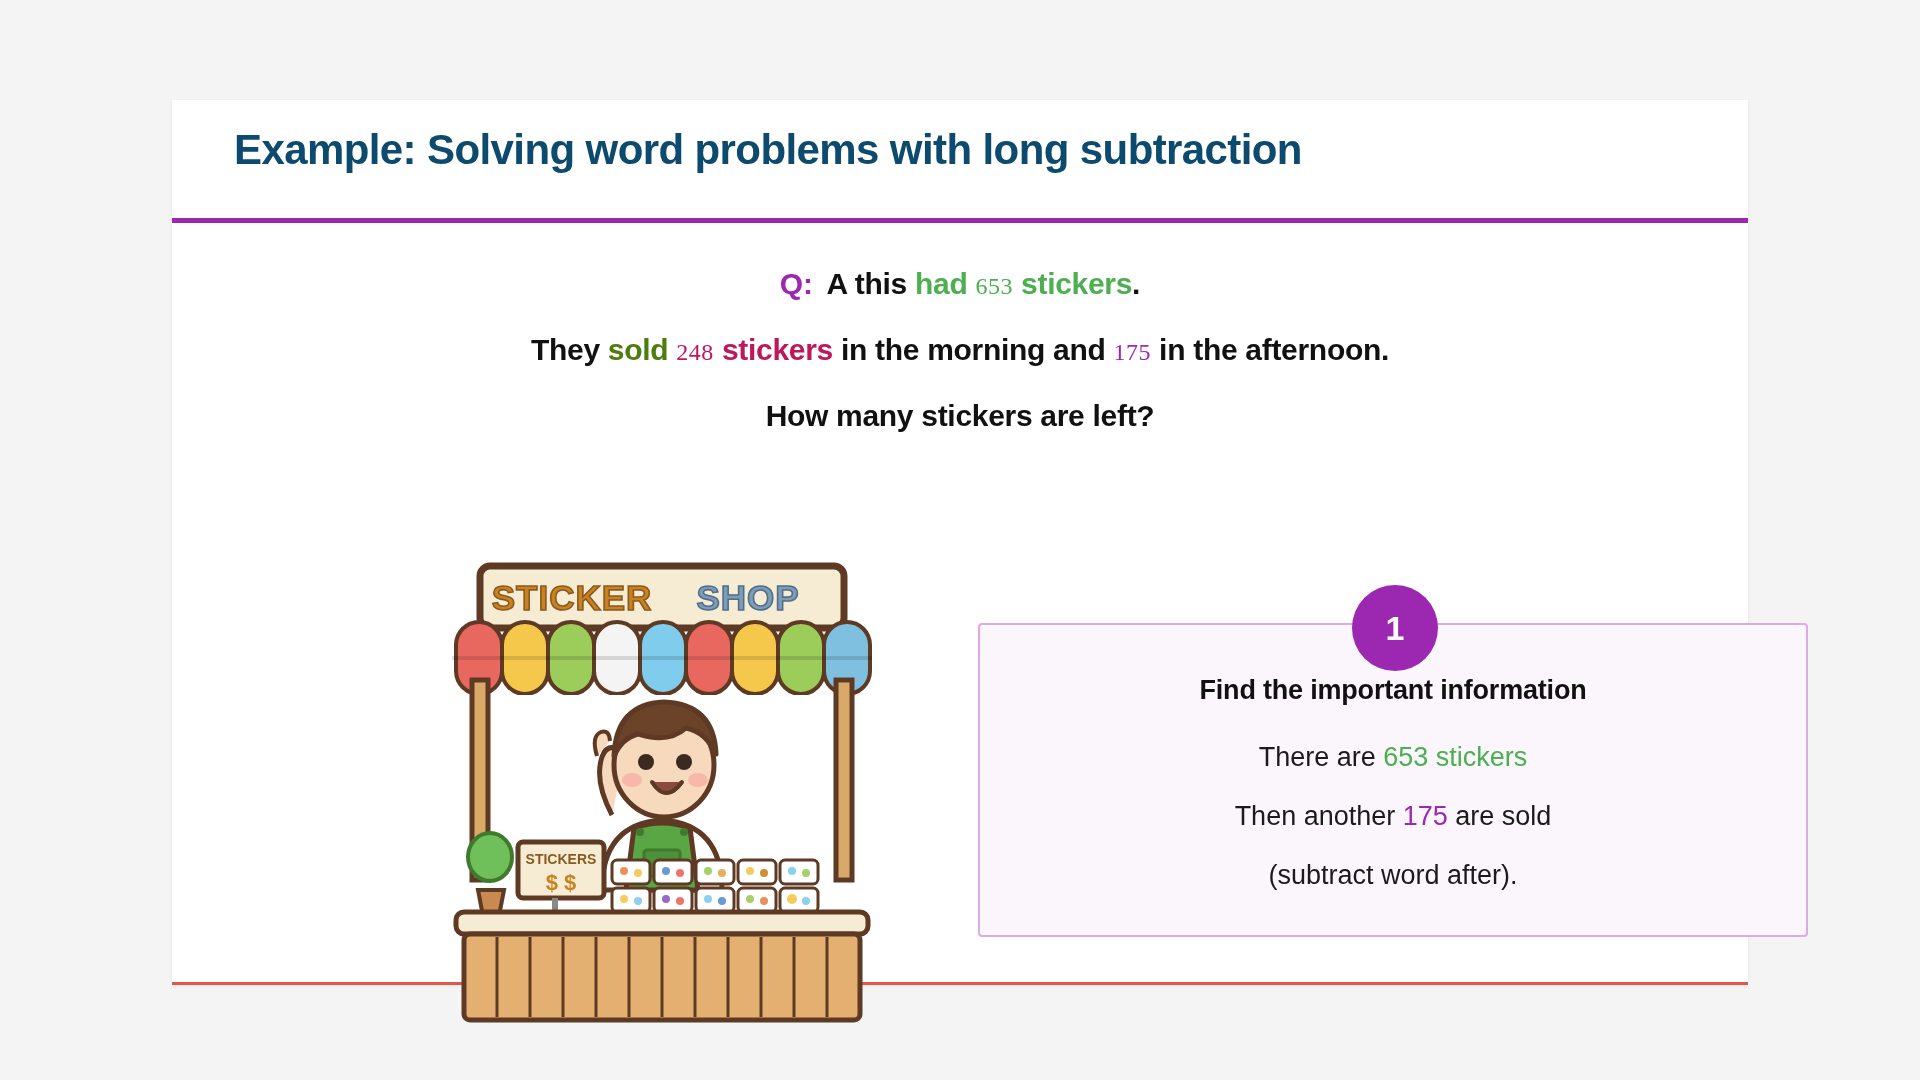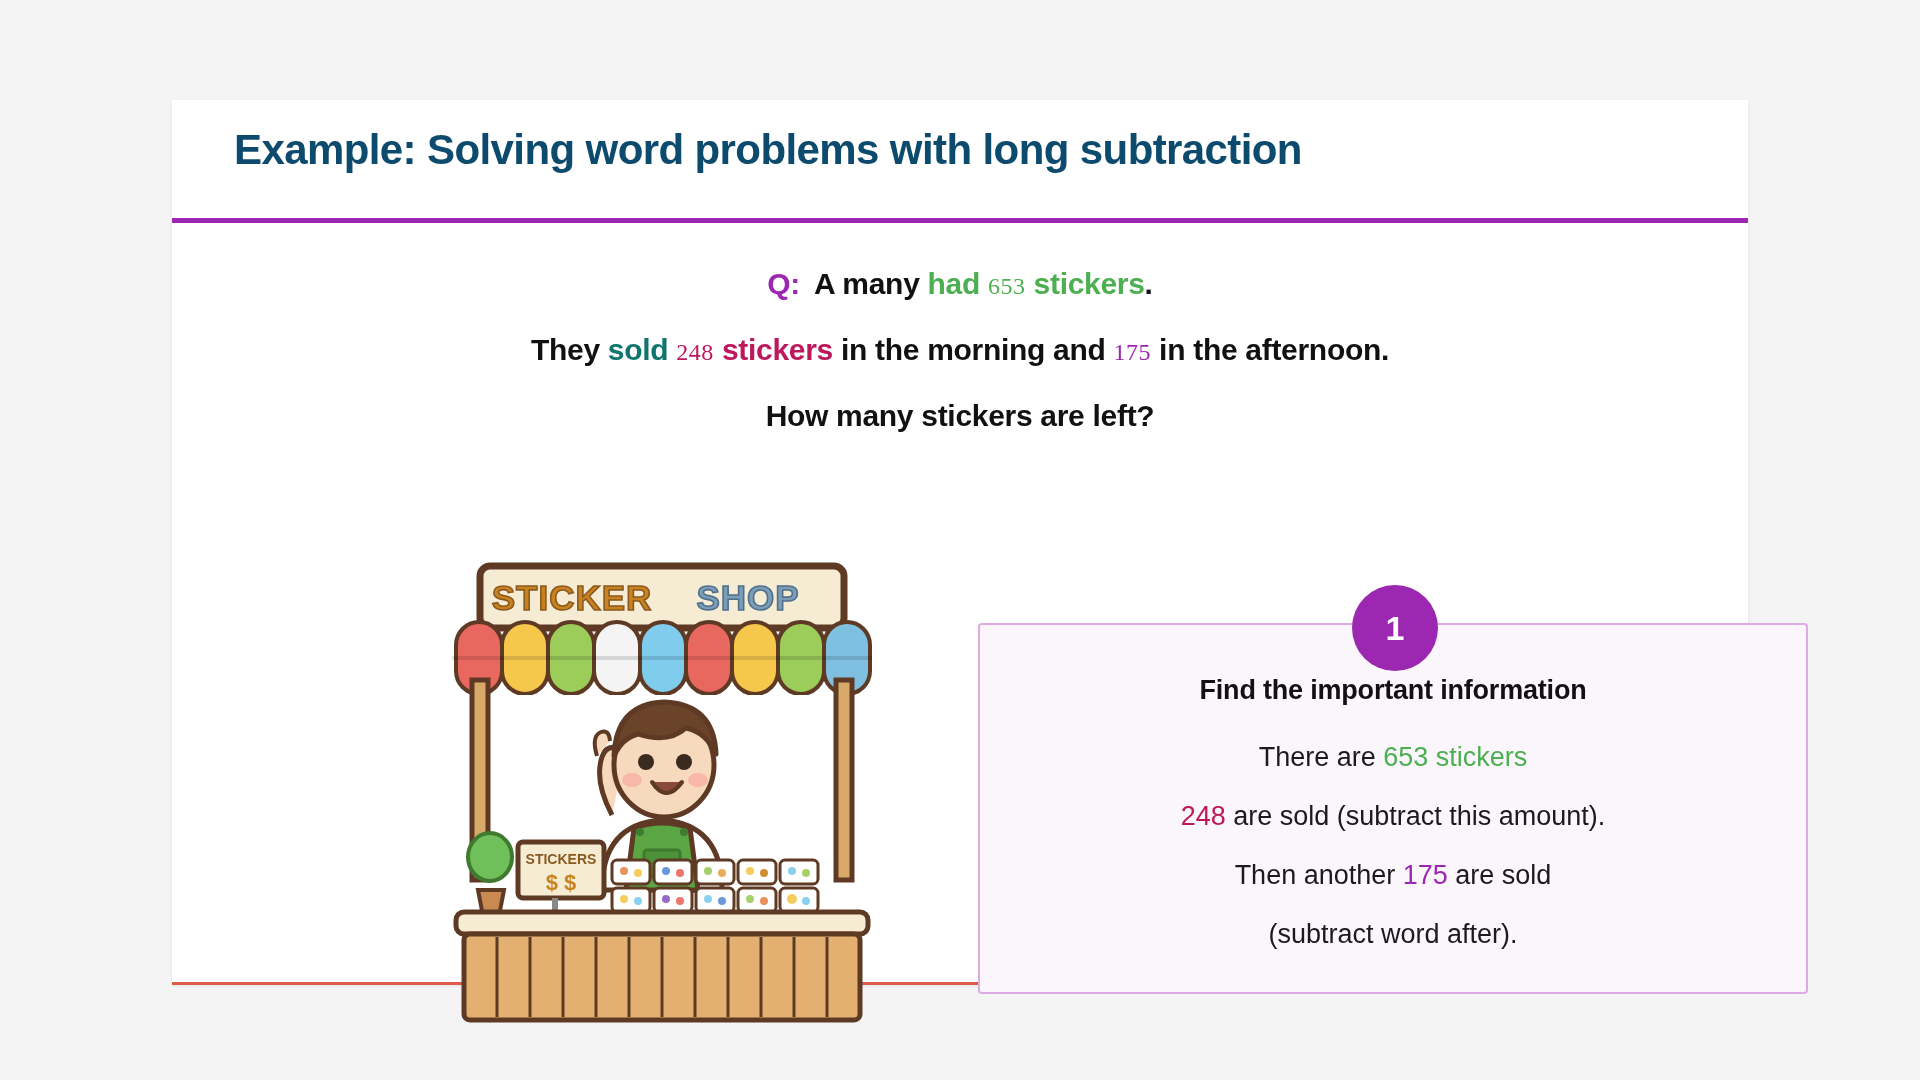--- a/index.html
+++ b/index.html
@@ -53,21 +53,21 @@
   .q-line {
     font-size: 30px;
     font-weight: bold;
     color: #111111;
     line-height: 64px;
     white-space: nowrap;
     letter-spacing: -0.3px;
   }
   .q-label      { color: #9c27b0; margin-right: 14px; }
   .c-green      { color: #4caf50; }
-  .c-orange     { color: #0f766e; }
+  .c-orange     { color: #4d7c0f; }
   .c-blue       { color: #be185d; }
   .c-purple     { color: #9c27b0; margin-top: 24px; }
   .mathnum {
     font-family: "Liberation Serif", serif;
     font-weight: normal;
     font-size: 24px;
     letter-spacing: 0.5px;
   }
 
   
@@ -79,21 +79,21 @@
     height: 470px;
   }
   #illustration svg { display: block; width: 100%; height: 100%; }
 
   
   #step-card {
     position: absolute;
     left: 806px;
     top: 523px;
     width: 830px;
-    height: 371px;
+    height: 314px;
     background: #fbf5fc;
     border: 2px solid #ddaae4;
     border-radius: 4px;
     box-sizing: border-box;
   }
   #step-badge {
     position: absolute;
     left: 1180px;
     top: 485px;
     width: 86px;
@@ -134,21 +134,21 @@
 
 <div id="slide">
 
   <div id="slide-header">
     <div id="slide-title">Example: Solving word problems with long subtraction</div>
   </div>
 
   <div id="question-block">
 
     <div class="q-line">
-      <span class="q-label">Q:</span><span>A many </span><span class="c-green">had </span><span class="c-green mathnum">653</span><span class="c-green"> stickers</span><span>.</span>
+      <span class="q-label">Q:</span><span>A this </span><span class="c-green">had </span><span class="c-green mathnum">653</span><span class="c-green"> stickers</span><span>.</span>
     </div>
 
     <div class="q-line">
       <span>They </span><span class="c-orange">sold </span><span class="c-blue mathnum">248</span><span class="c-blue"> stickers</span><span> in the morning and </span><span class="c-purple mathnum">175</span><span> in the afternoon.</span>
     </div>
 
     <div class="q-line">How many stickers are left?</div>
   </div>
 
   <div id="illustration">
@@ -284,23 +284,20 @@
 
   <div id="step-card">
     <div id="card-inner">
       <div id="card-heading">Find the important information</div>
 
       <div class="card-line">
         <span>There are </span><span class="c-green">653 stickers</span>
       </div>
 
 
-      <div class="card-line">
-        <span class="c-blue">248</span><span> are sold (subtract this amount).</span>
-      </div>
 
       <div class="card-line">
         <span>Then another </span><span class="c-purple">175</span><span> are sold</span>
       </div>
 
       <div class="card-line">(subtract word after).</div>
     </div>
   </div>
 
 </div>

